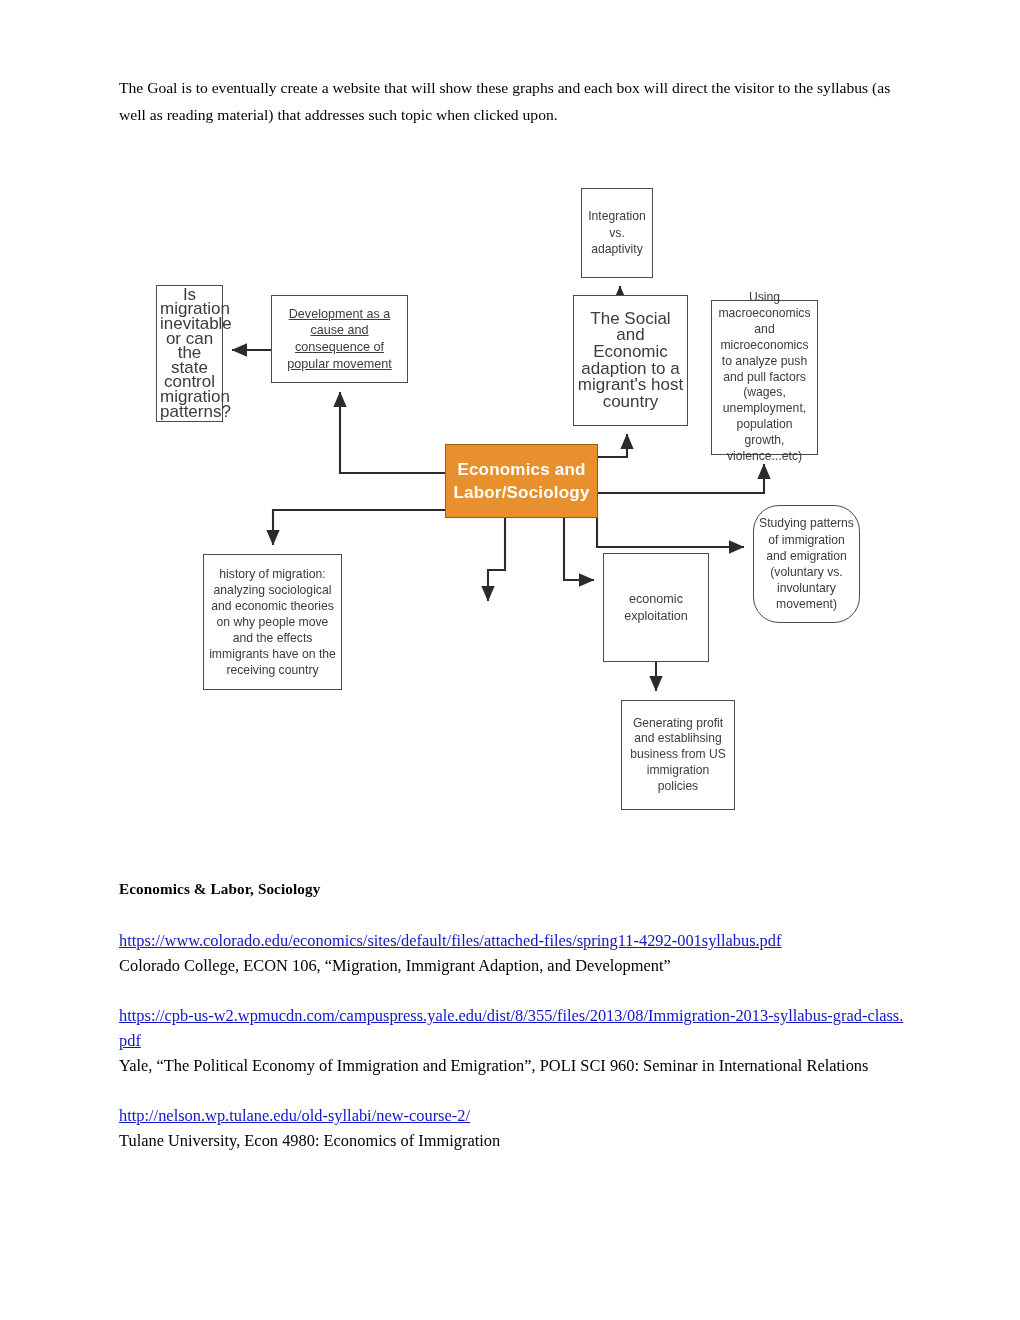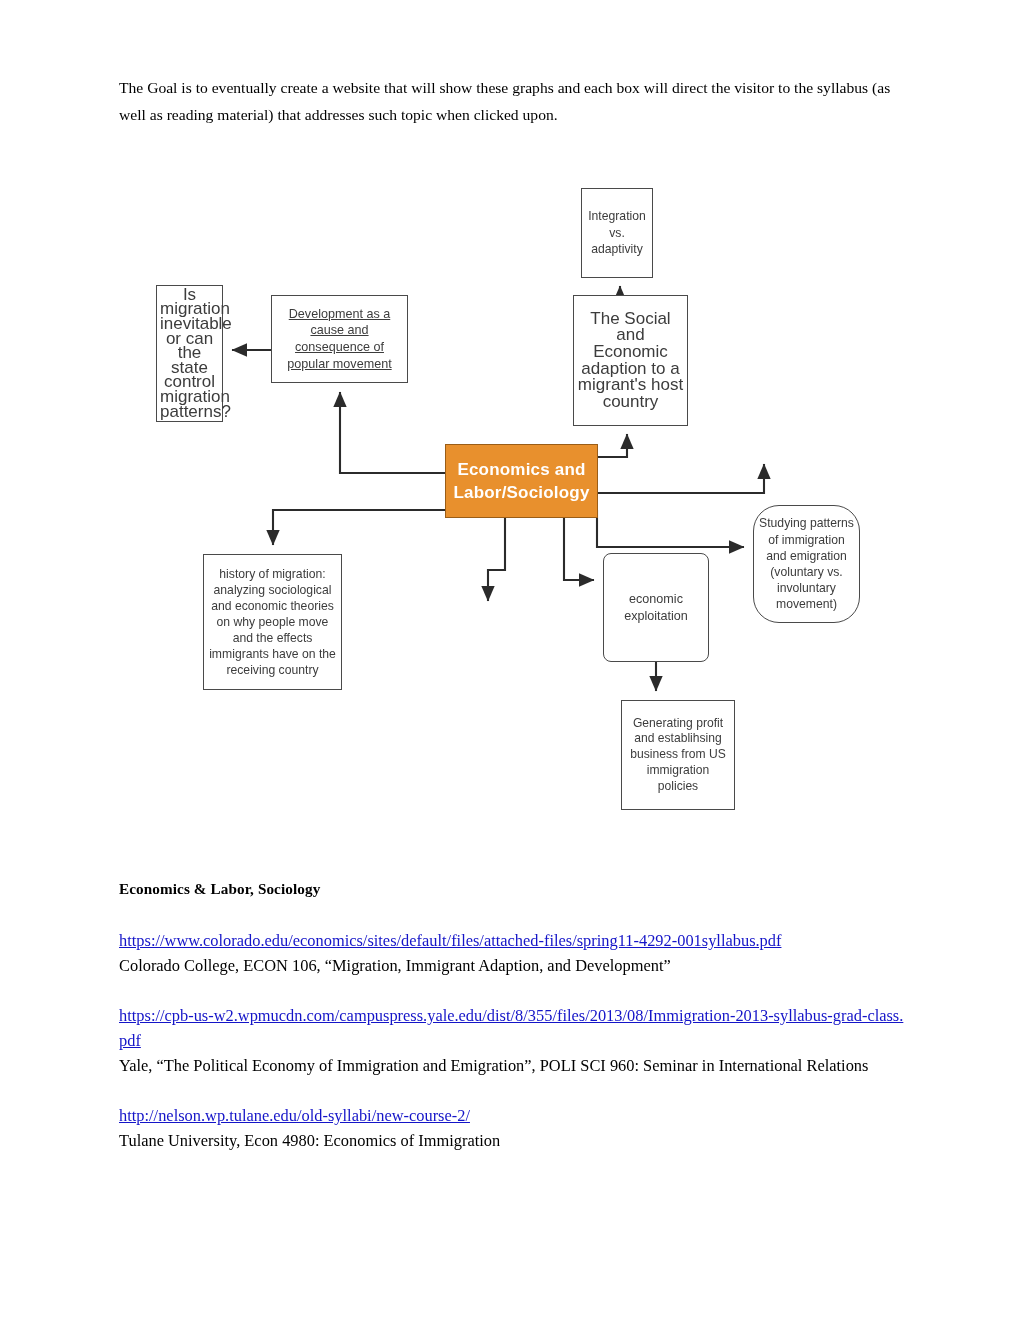--- a/index.html
+++ b/index.html
@@ -83,21 +83,21 @@
   
   #node-inevitable   { left: 16px;  top: 84px;  width: 67px;  height: 137px; font-size: 17px; line-height: 14.6px; margin-top: 21px; }
   #node-development  { left: 131px; top: 115px; width: 137px; height: 88px;  font-size: 12.6px; line-height: 16.6px; text-decoration: underline; }
   #node-integration  { left: 441px; top: 8px;   width: 72px;  height: 90px;  font-size: 12.2px; line-height: 16.4px; }
   #node-social       { left: 433px; top: 115px; width: 115px; height: 131px; font-size: 17px; line-height: 16.6px; }
   #node-macro        { left: 571px; top: 120px; width: 107px; height: 155px; font-size: 12.2px; line-height: 15.9px; }
   #node-central      { left: 305px; top: 264px; width: 153px; height: 74px; }
   #node-studying     { left: 613px; top: 325px; width: 107px; height: 118px; font-size: 12.2px; line-height: 16.2px; border-radius: 26px; }
   #node-history      { left: 63px;  top: 374px; width: 139px; height: 136px; font-size: 12.2px; line-height: 16.1px; }
   #node-howdoes      { left: 273px; top: 430px; width: 150px; height: 236px; font-size: 14.1px; line-height: 19.2px; }
-  #node-exploitation { left: 463px; top: 373px; width: 106px; height: 109px; font-size: 12.6px; line-height: 16.6px; border-radius: 8px; }
+  #node-exploitation { left: 463px; top: 373px; width: 106px; height: 109px; font-size: 12.6px; line-height: 16.6px; }
   #node-generating   { left: 481px; top: 520px; width: 114px; height: 110px; font-size: 12.1px; line-height: 15.8px; }
 
   
   #references-section {
     position: absolute;
     left: 119px;
     top: 876px;
     width: 790px;
     font-family: "Liberation Serif", "DejaVu Serif", serif;
     font-size: 16.4px;
@@ -174,20 +174,23 @@
     </div>
 
     <div class="node" id="node-integration">
       <span class="node-text">Integration vs. adaptivity</span>
     </div>
 
     <div class="node" id="node-social">
       <span class="node-text">The Social and Economic adaption to a migrant's host country</span>
     </div>
 
+    <div class="node" id="node-macro">
+      <span class="node-text">Using macroeconomics and microeconomics to analyze push and pull factors (wages, unemployment, population growth, violence...etc)</span>
+    </div>
 
     <div class="node node-central" id="node-central">
       <span class="node-text">Economics and Labor/Sociology</span>
     </div>
 
     <div class="node" id="node-studying">
       <span class="node-text">Studying patterns of immigration and emigration (voluntary vs. involuntary movement)</span>
     </div>
 
     <div class="node" id="node-history">

